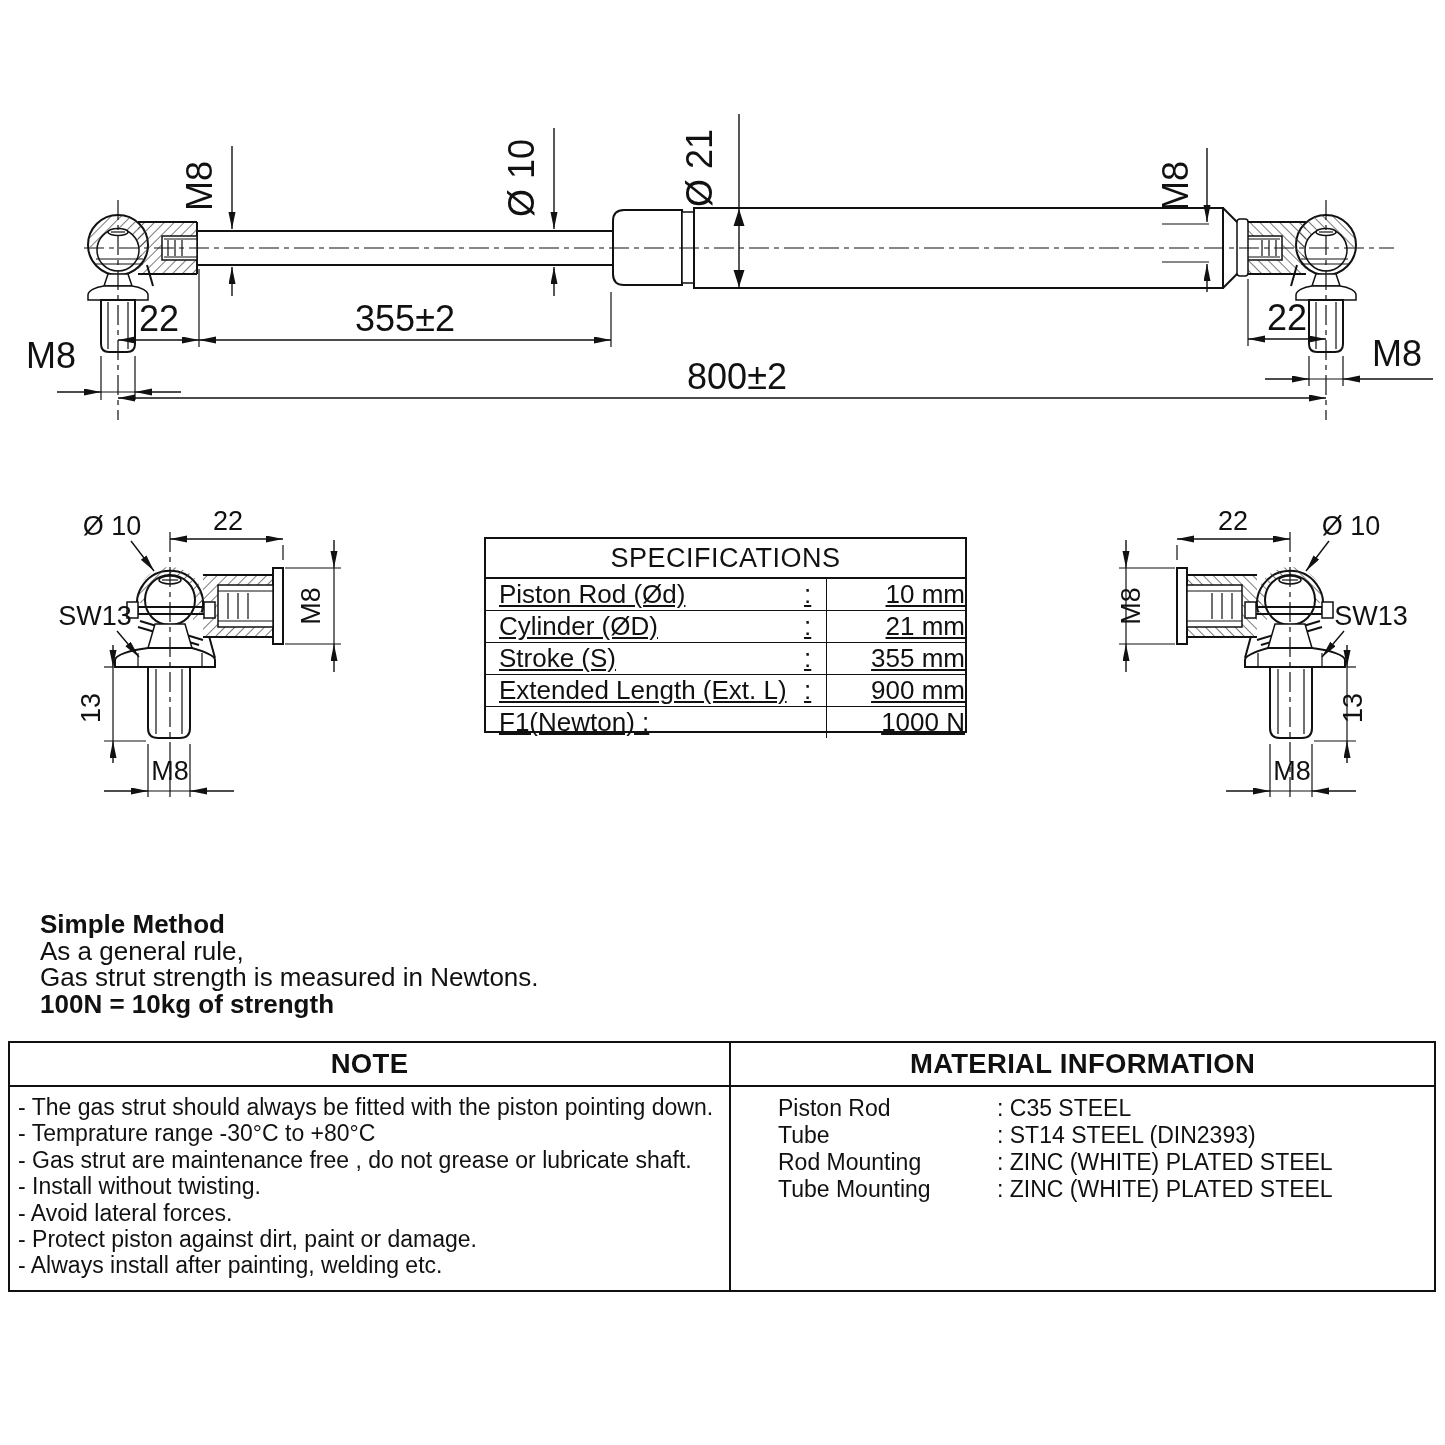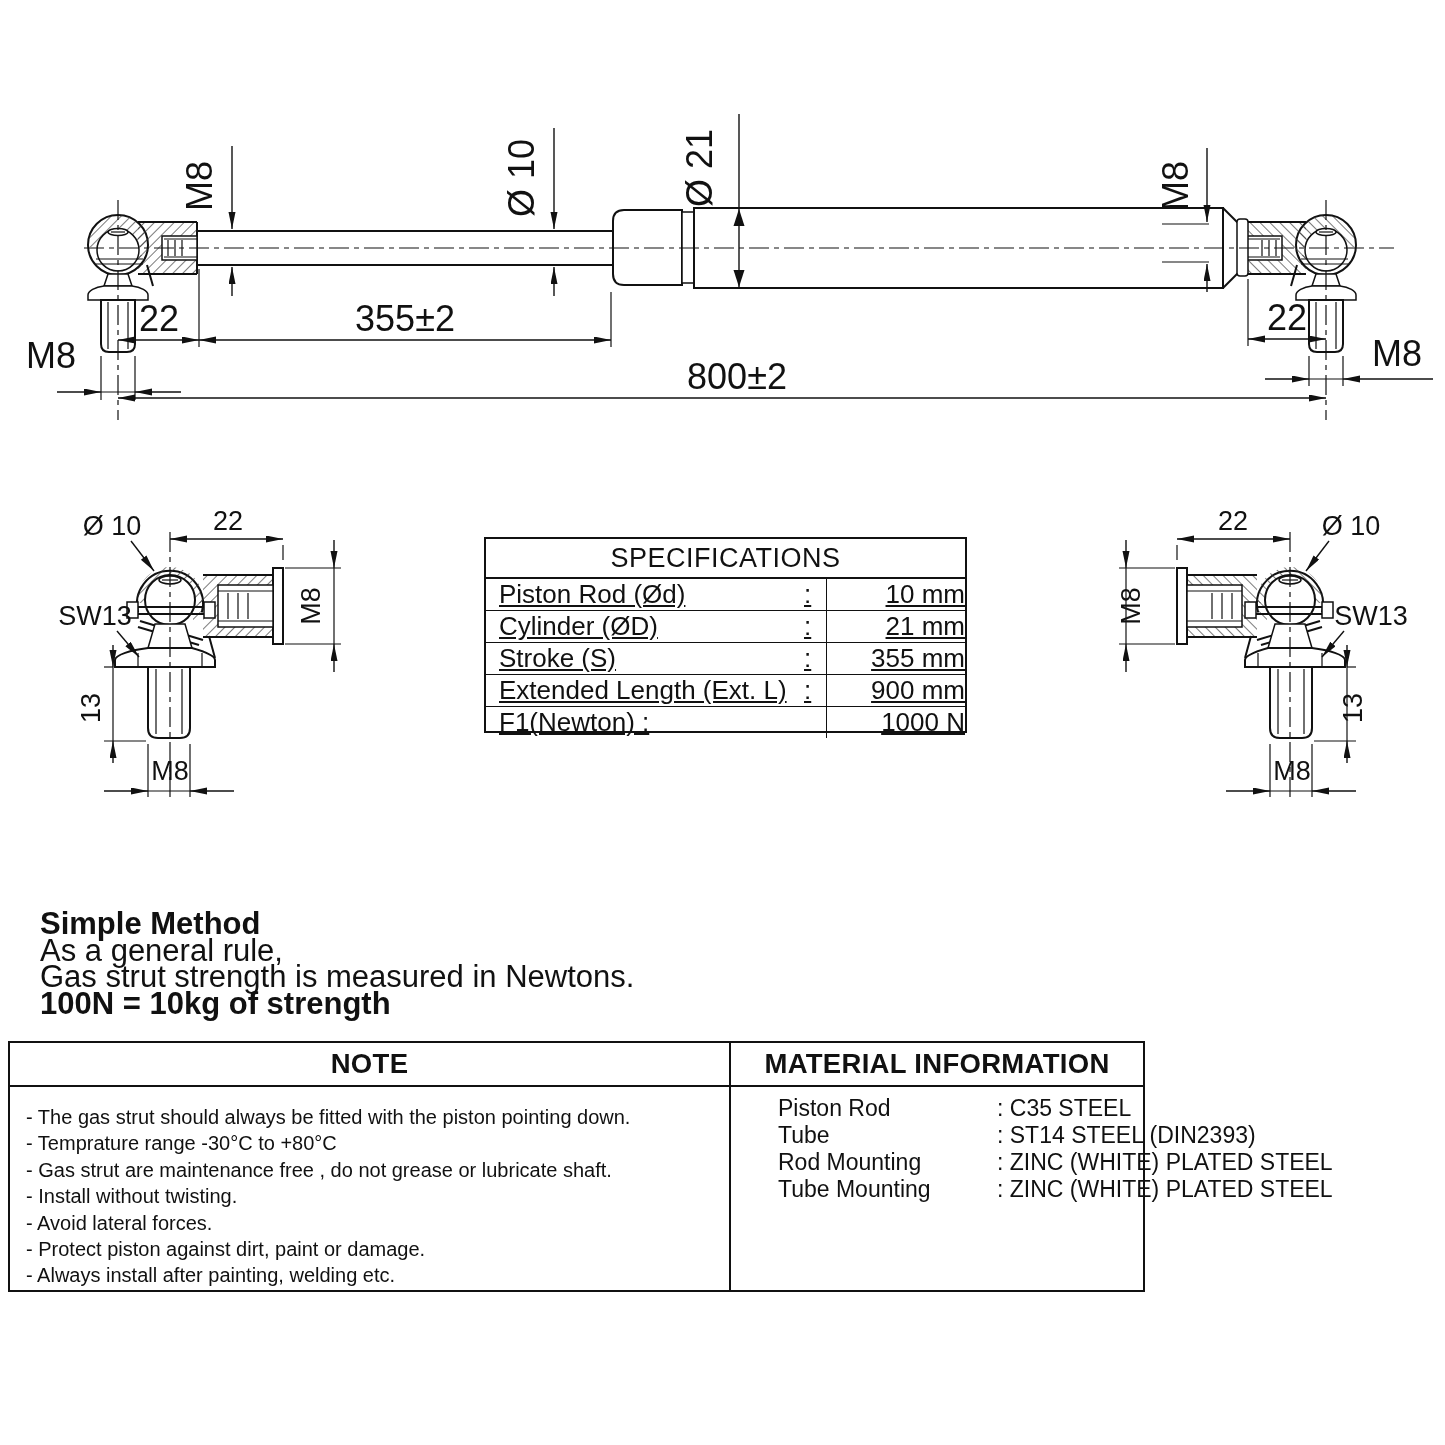--- a/index.html
+++ b/index.html
@@ -23,31 +23,31 @@
   .spec-title{height:39px;line-height:38px;border-bottom:2px solid #111;text-align:center;
               font-size:27px;letter-spacing:.5px;}
   .spec-row{flex:1;display:grid;grid-template-columns:1fr 22px 139px;align-items:center;
             border-bottom:1.6px solid #111;font-size:26px;text-decoration:underline;}
   .spec-row:last-child{border-bottom:none;}
   .spec-label{padding-left:13px;white-space:nowrap;}
   .spec-colon{text-align:left;}
   .spec-value{border-left:1.6px solid #111;height:100%;display:flex;align-items:center;
               justify-content:flex-end;box-sizing:border-box;}
   
-  .simple{left:40px;top:911px;font-size:31px;line-height:26.5px;}
+  .simple{left:40px;top:911px;font-size:26px;line-height:26.5px;}
   .bold{font-weight:bold;}
   
-  .nm-table{left:8px;top:1041px;width:1137px;height:251px;border:2.5px solid #111;
+  .nm-table{left:8px;top:1041px;width:1428px;height:251px;border:2.5px solid #111;
             box-sizing:border-box;background:#fff;}
   .nm-head{display:grid;grid-template-columns:719px 1fr;height:42px;border-bottom:2px solid #111;}
   .nm-head-cell{display:flex;align-items:center;justify-content:center;
                 font-size:27.5px;font-weight:bold;letter-spacing:.3px;}
   .nm-head-cell.right{border-left:2px solid #111;}
   .nm-body{display:grid;grid-template-columns:719px 1fr;height:calc(100% - 44px);}
-  .nm-note{padding:17px 4px 0 8px;font-size:20px;line-height:26.4px;white-space:nowrap;margin-left:8px;}
+  .nm-note{padding:7px 4px 0 8px;font-size:23px;line-height:26.4px;white-space:nowrap;}
   .nm-mat{border-left:2px solid #111;padding:8px 0 0 26px;font-size:23px;line-height:27px;}
   .mat-row{display:grid;grid-template-columns:219px auto;white-space:nowrap;margin-left:21px;}
 </style>
 </head>
 <body>
 
 <svg id="draw" width="1445" height="880" viewBox="0 0 1445 880">
   <defs>
     <pattern id="hatch" width="7" height="7" patternUnits="userSpaceOnUse" patternTransform="rotate(45)">
       <line x1="0" y1="0" x2="0" y2="7" stroke="#333" stroke-width="1.3"></line>

